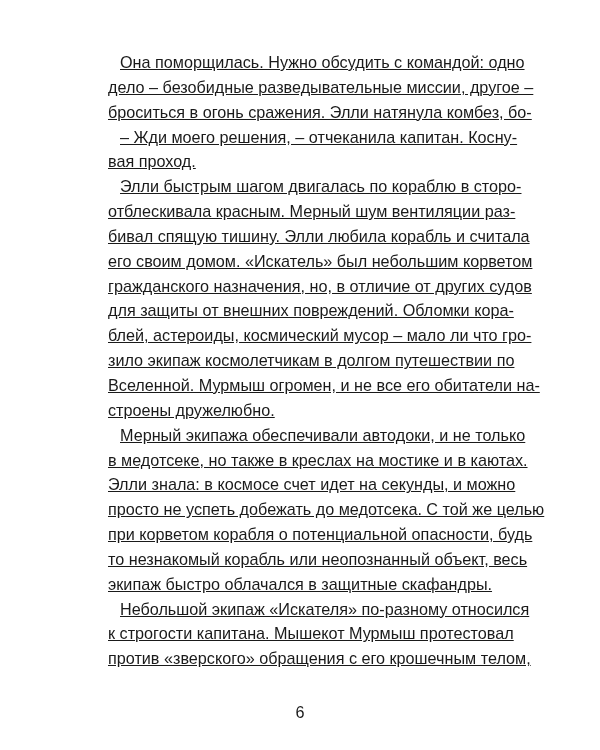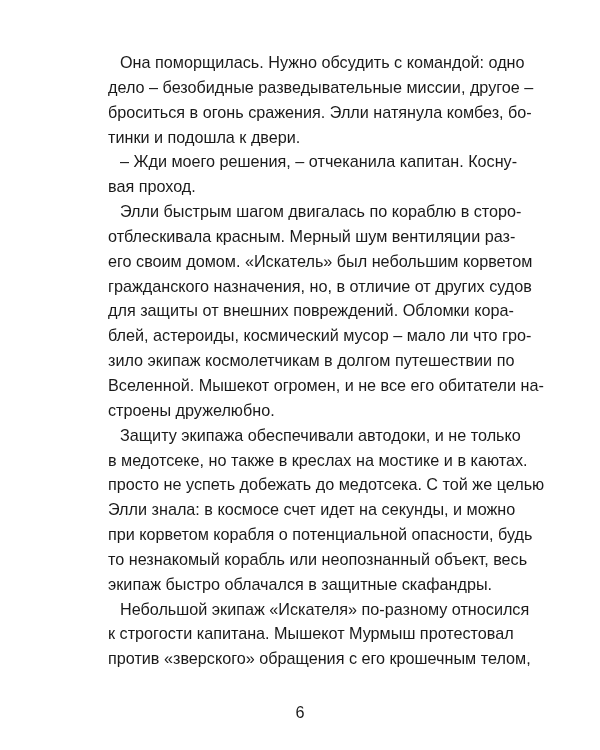--- a/index.html
+++ b/index.html
@@ -29,20 +29,21 @@
       text-indent: 12px;
       hyphens: manual;
       word-spacing: 0px;
     }
     .line {
       display: block;
       text-align: justify;
       text-align-last: justify;
       white-space: nowrap;
       height: 24.85px;
+      text-decoration: underline;
     }
     .line.last {
       text-align-last: left;
     }
     .line.indent {
       padding-left: 12px;
     }
     .page-number {
       position: absolute;
       left: 0;
@@ -55,45 +56,45 @@
   </style>
 </head>
 <body>
 
 <div class="page">
 
   <p class="para">
     <span class="line indent">Она поморщилась. Нужно обсудить с командой: одно</span>
     <span class="line">дело – безобидные разведывательные миссии, другое –</span>
     <span class="line">броситься в огонь сражения. Элли натянула комбез, бо-</span>
-    <span class="line last">тинки и подошла к двери.</span>
   </p>
 
   <p class="para">
     <span class="line indent">– Жди моего решения, – отчеканила капитан. Косну-</span>
     <span class="line last">вая проход.</span>
   </p>
 
   <p class="para">
     <span class="line indent">Элли быстрым шагом двигалась по кораблю в сторо-</span>
     <span class="line">отблескивала красным. Мерный шум вентиляции раз-</span>
+    <span class="line">бивал спящую тишину. Элли любила корабль и считала</span>
     <span class="line">его своим домом. «Искатель» был небольшим корветом</span>
     <span class="line">гражданского назначения, но, в отличие от других судов</span>
     <span class="line">для защиты от внешних повреждений. Обломки кора-</span>
     <span class="line">блей, астероиды, космический мусор – мало ли что гро-</span>
     <span class="line">зило экипаж космолетчикам в долгом путешествии по</span>
-    <span class="line">Вселенной. Мышекот огромен, и не все его обитатели на-</span>
+    <span class="line">Вселенной. Мурмыш огромен, и не все его обитатели на-</span>
     <span class="line last">строены дружелюбно.</span>
   </p>
 
   <p class="para">
-    <span class="line indent">Защиту экипажа обеспечивали автодоки, и не только</span>
+    <span class="line indent">Мерный экипажа обеспечивали автодоки, и не только</span>
     <span class="line">в медотсеке, но также в креслах на мостике и в каютах.</span>
+    <span class="line">Элли знала: в космосе счет идет на секунды, и можно</span>
     <span class="line">просто не успеть добежать до медотсека. С той же целью</span>
-    <span class="line">Элли знала: в космосе счет идет на секунды, и можно</span>
     <span class="line">при корветом корабля о потенциальной опасности, будь</span>
     <span class="line">то незнакомый корабль или неопознанный объект, весь</span>
     <span class="line last">экипаж быстро облачался в защитные скафандры.</span>
   </p>
 
   <p class="para">
     <span class="line indent">Небольшой экипаж «Искателя» по-разному относился</span>
     <span class="line">к строгости капитана. Мышекот Мурмыш протестовал</span>
     <span class="line">против «зверского» обращения с его крошечным телом,</span>
 

